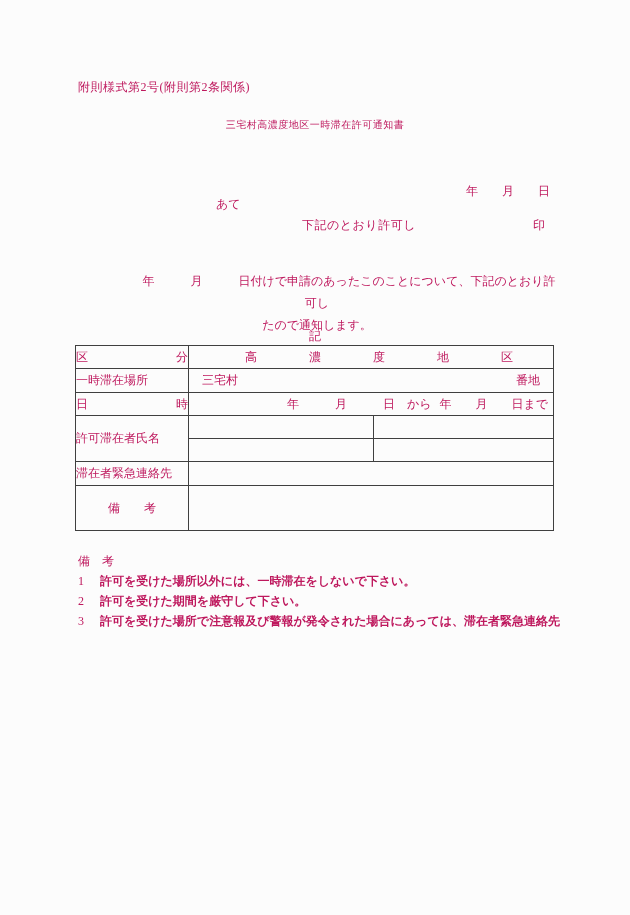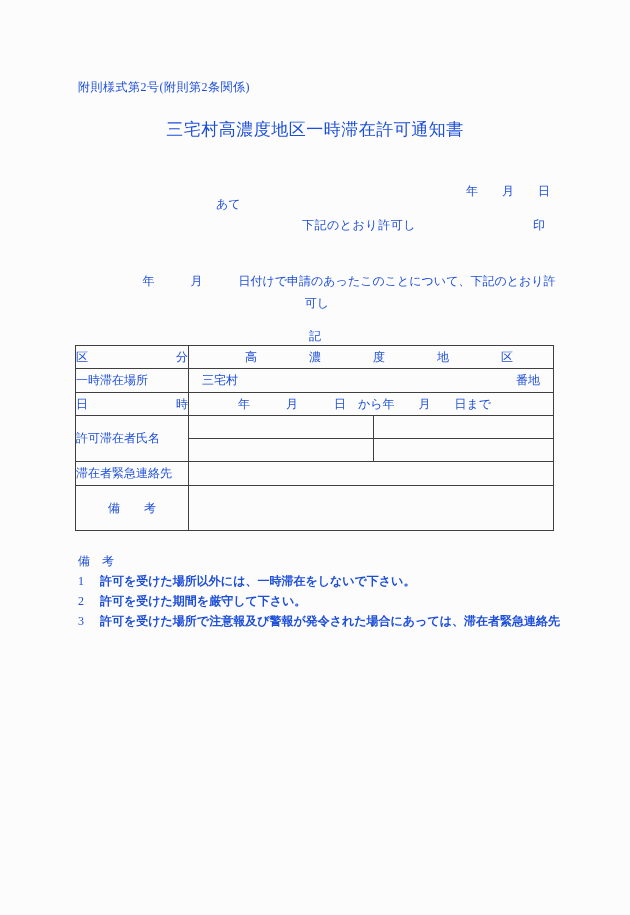--- a/index.html
+++ b/index.html
@@ -7,27 +7,27 @@
     padding: 0;
     background: #ffffff;
   }
   .page {
     position: relative;
     width: 630px;
     height: 915px;
     background: #fcfcfc;
     font-family: "Liberation Serif", "DejaVu Serif", serif;
     font-size: 12px;
-    color: #1d4ed8;
+    color: #be185d;
     overflow: hidden;
   }
   .abs { position: absolute; }
 
   .form-number   { left: 78px;  top: 79px; letter-spacing: 0.5px; }
-  .doc-title     { left: 0; right: 0; top: 118px; text-align: center; font-size: 17px; letter-spacing: 0.5px; }
+  .doc-title     { left: 0; right: 0; top: 118px; text-align: center; font-size: 10px; letter-spacing: 0.5px; }
   .issue-date    { right: 80px; top: 157px; margin-top: 26px; }
   .addressee     { left: 216px; top: 196px; }
   .issuer        { left: 302px; top: 217px; letter-spacing: 0.5px; }
   .seal          { left: 533px; top: 217px; }
 
   .body-text     { left: 78px; top: 270px; width: 478px; line-height: 22px; text-align: center; }
   .body-line1    { text-indent: 64px; }
 
   .record-mark   { left: 0; right: 0; top: 328px; text-align: center; }
 
@@ -41,21 +41,21 @@
     border: 1px solid #3f3f3f;
     padding: 0;
     font-size: 12px;
     vertical-align: middle;
     overflow: hidden;
   }
   td.lbl { padding: 0 7px; }
   .flex-between { display: flex; justify-content: space-between; align-items: center; }
   .cat-value    { display: flex; justify-content: space-between; align-items: center; padding: 0 40px 0 56px; }
   .place-value  { display: flex; justify-content: space-between; align-items: center; padding: 0 13px; }
-  .dt-value     { display: flex; justify-content: flex-start; align-items: center; padding: 0 5px 0 49px; }
+  .dt-value     { display: flex; justify-content: flex-end; align-items: center; padding: 0 5px 0 49px; gap: 8px; }
   .remarks-lbl  { text-align: center; }
 
   .notes { left: 78px; top: 551px; width: 492px; line-height: 20px; }
   .note-item { display: flex; }
   .note-num  { width: 22px; flex: 0 0 22px; }
   .note-text { flex: 1; font-weight: bold; }
   .note-cont { padding-left: 7px; }
 </style>
 </head>
 <body>
@@ -69,20 +69,21 @@
   <div class="abs issue-date">年　　月　　日</div>
 
   <div class="abs addressee">あて</div>
 
   <div class="abs issuer">下記のとおり許可し</div>
 
   <div class="abs seal">印</div>
 
   <div class="abs body-text">
     <div class="body-line1">年　　　月　　　日付けで申請のあったこのことについて、下記のとおり許可し</div>
+    <div class="body-line2">たので通知します。</div>
   </div>
 
   <div class="abs record-mark">記</div>
 
   <div class="abs permit-table-wrap">
     <table class="permit">
       <colgroup>
         <col style="width:113px">
         <col style="width:185px">
         <col style="width:180px">

